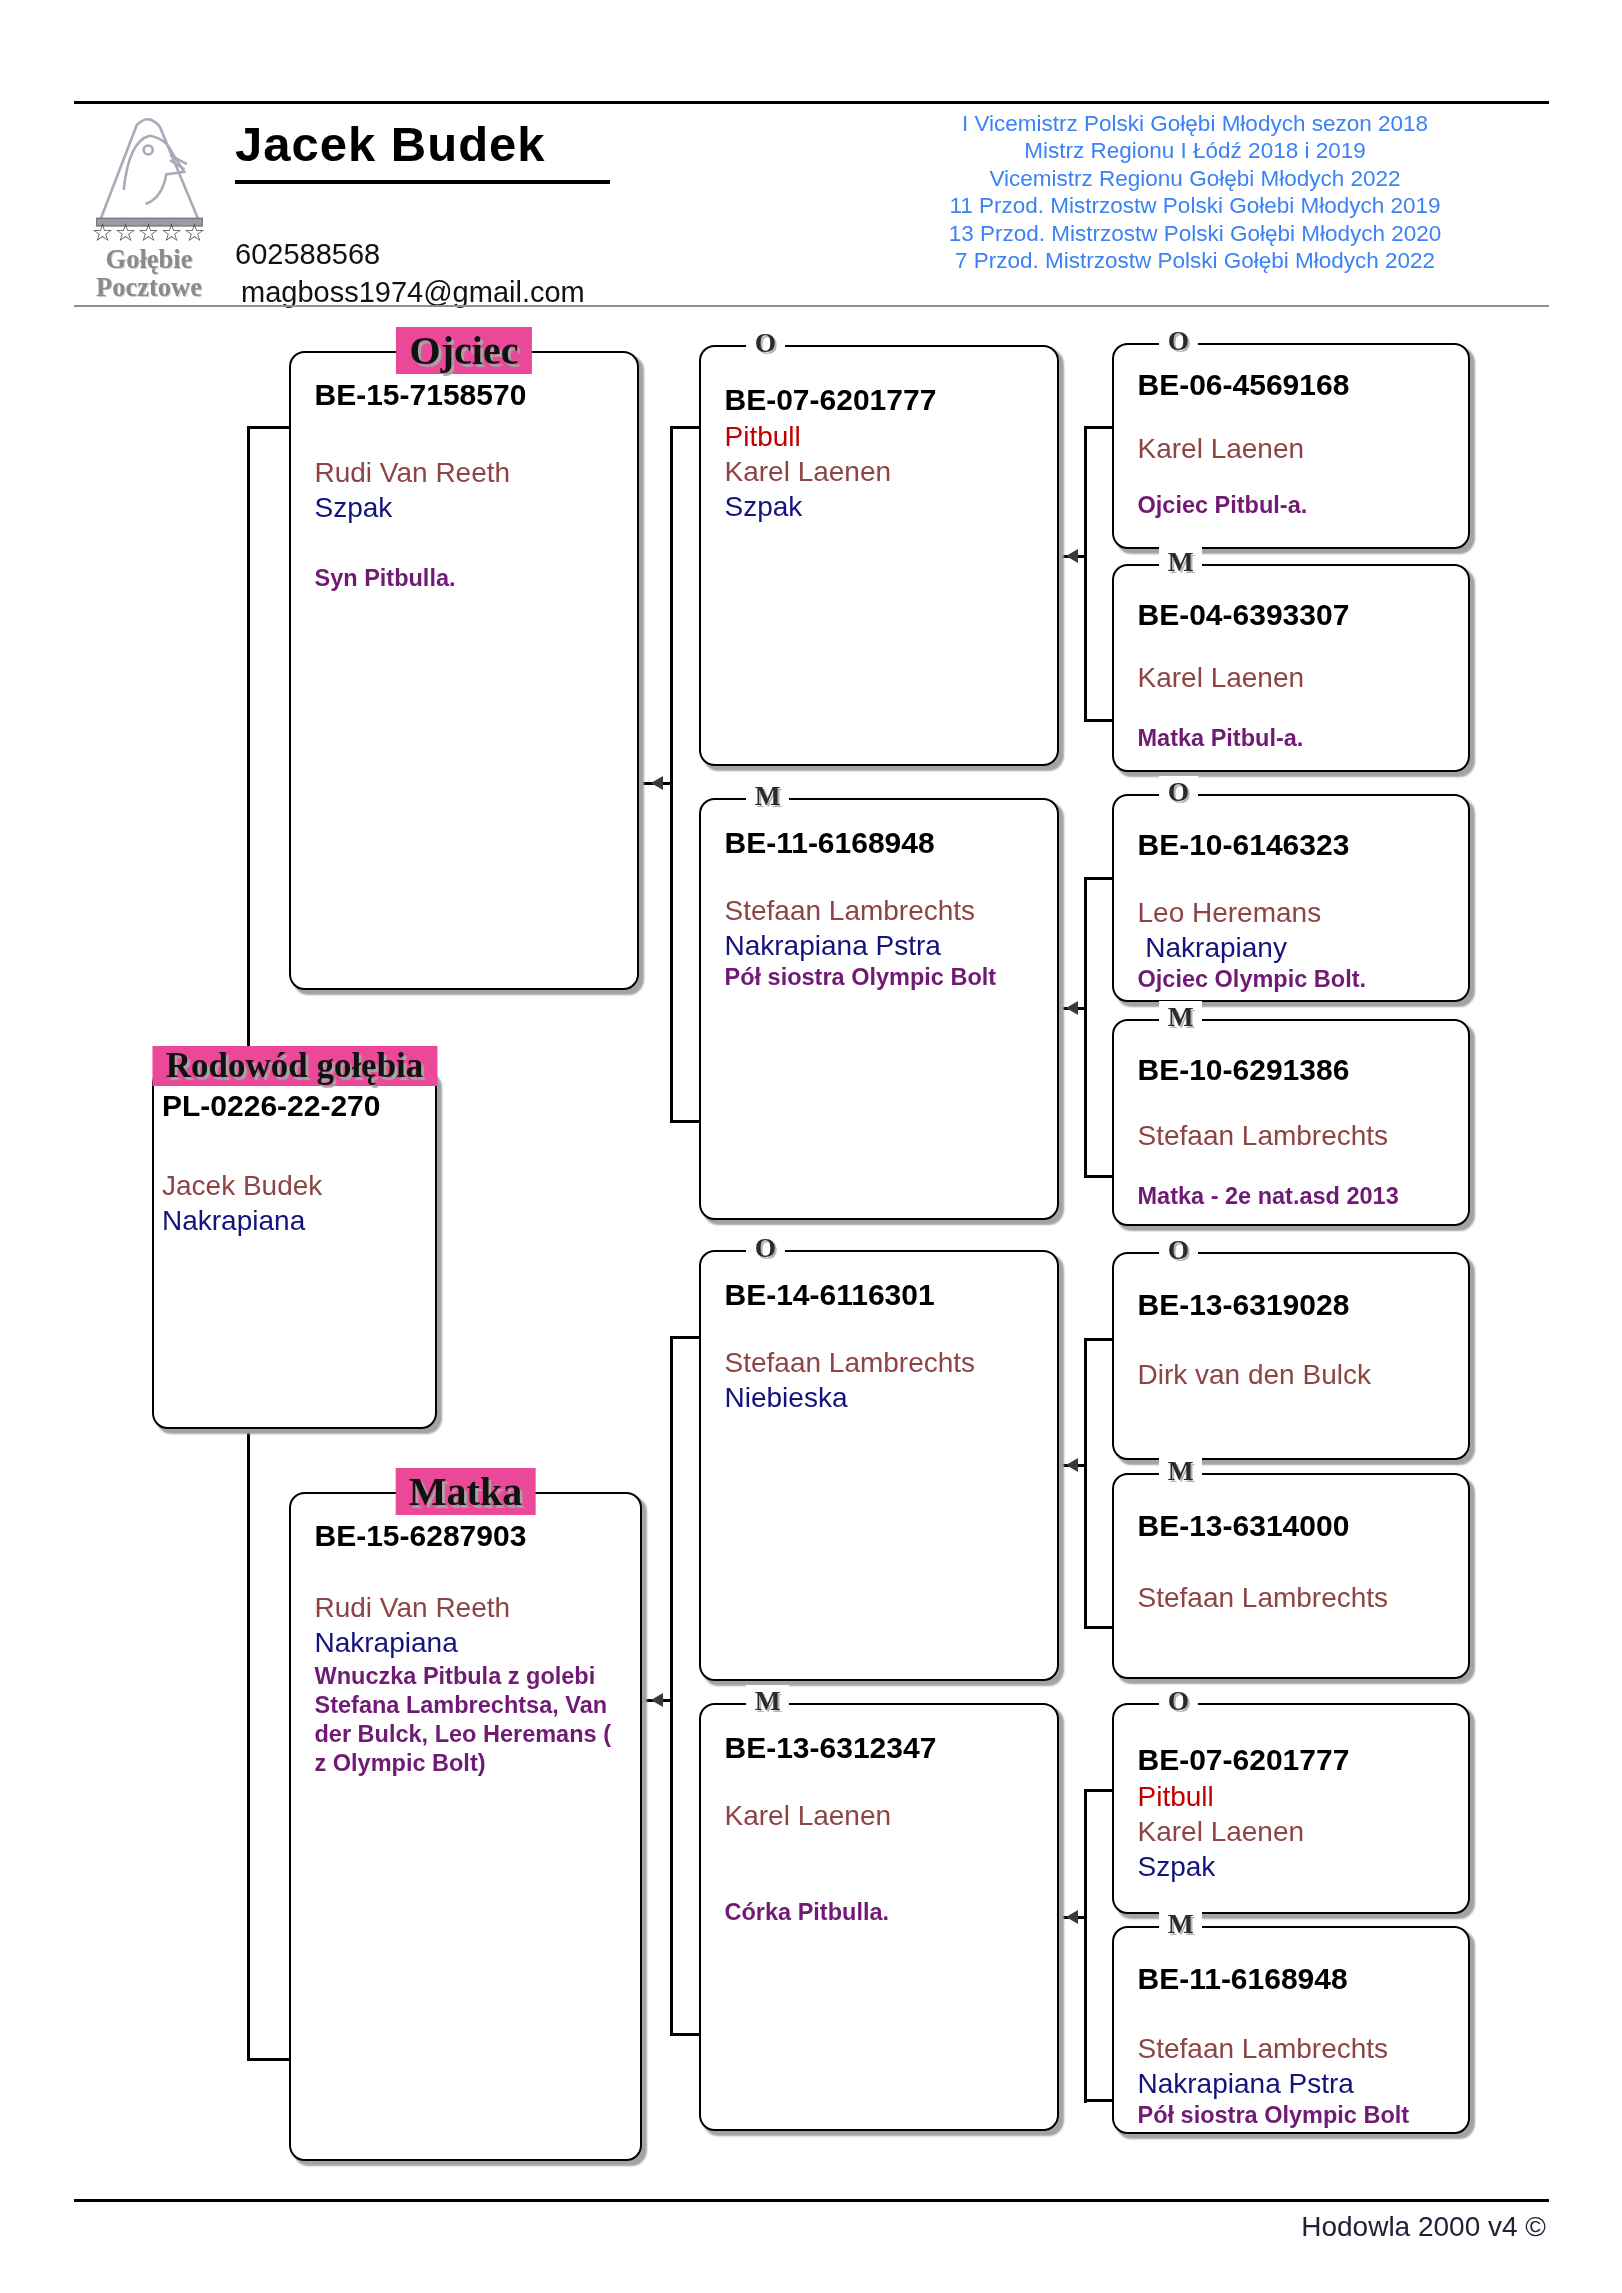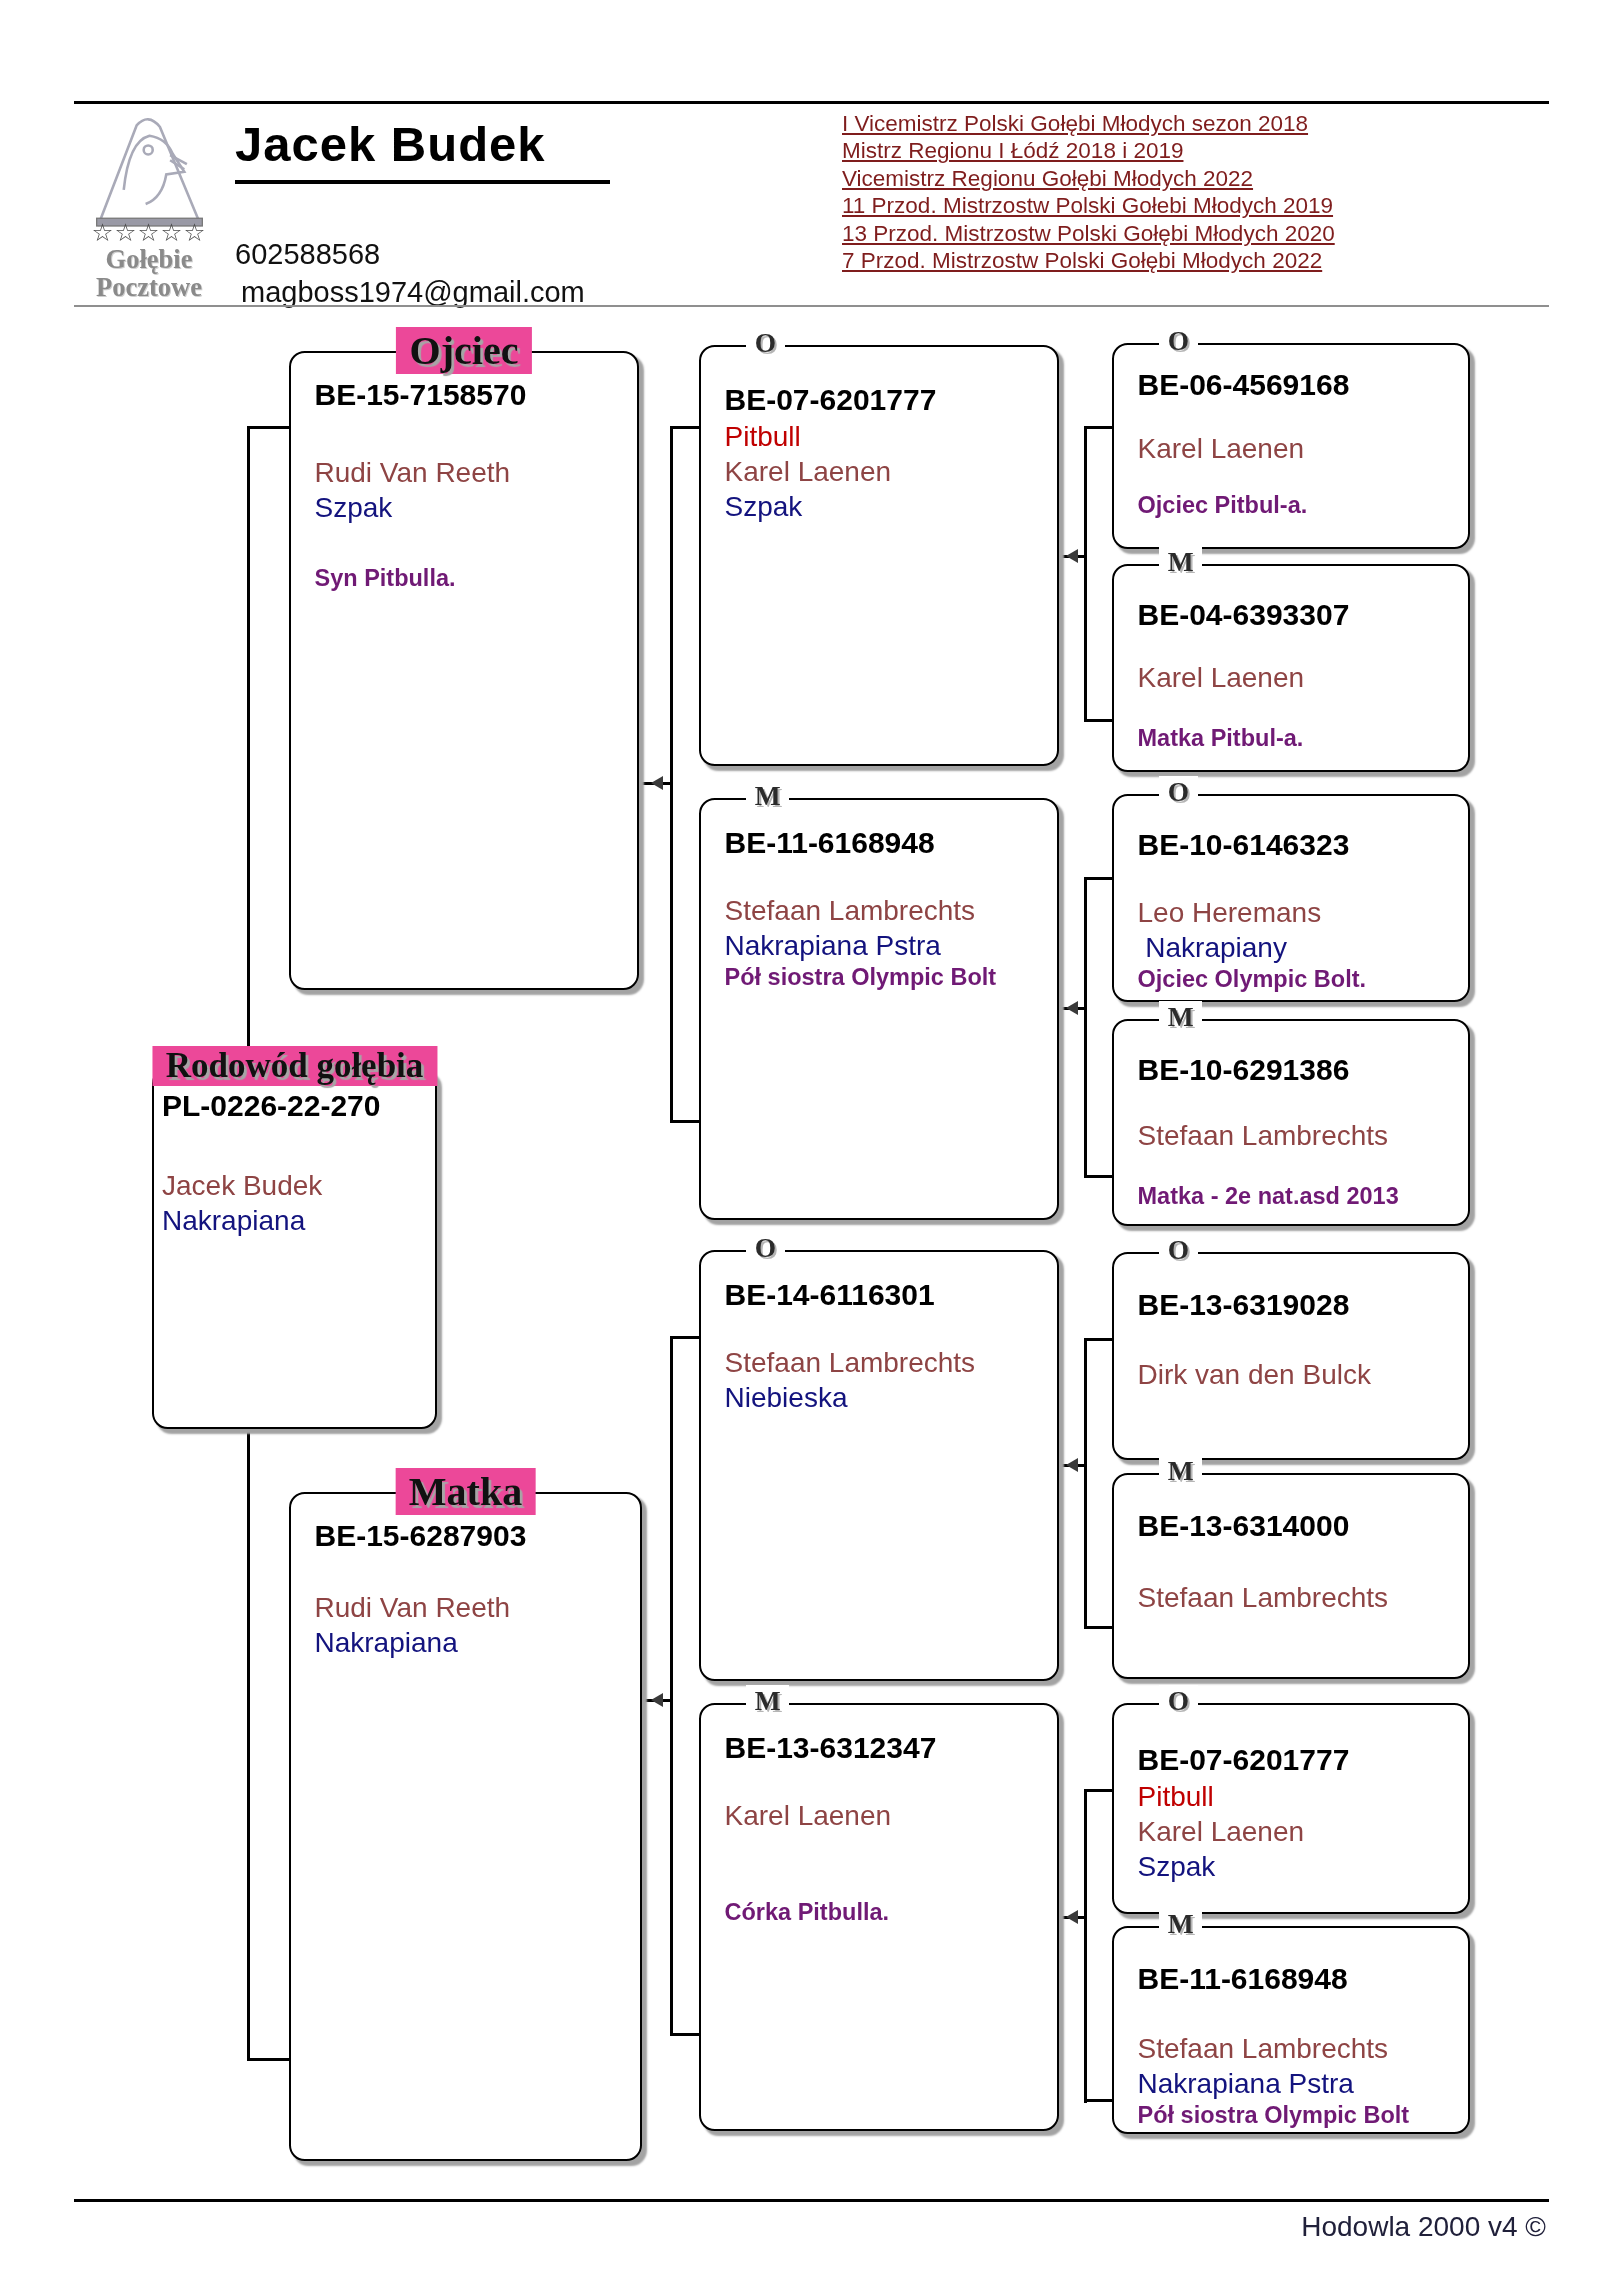--- a/index.html
+++ b/index.html
@@ -12,22 +12,22 @@
   .vline { width:2.9px; }
   .rule-gray { background:#8f8f8f; height:2px; }
 
   
   .owner-name {
     position:absolute; left:235px; top:116px; font-size:49px; font-weight:bold;
     letter-spacing:1px; color:#000; border-bottom:4.9px solid #000; padding:0 64px 7.8px 0;
   }
   .phone { position:absolute; left:235px; top:238px; font-size:29px; color:#111; }
   .email { position:absolute; left:241px; top:276px; font-size:29px; color:#111; }
-  .ach { position:absolute; right:74px; top:110px; width:706px; text-align:left;
-         font-size:22.5px; line-height:27.4px; color:#7f1d1d;text-decoration:underline; }
+  .ach { position:absolute; right:74px; top:110px; width:706px; text-align:center;
+         font-size:22.5px; line-height:27.4px; color:#3b82f6; }
   .logo { position:absolute; left:78px; top:110px; width:142px; text-align:center; }
   .logo svg { display:block; margin:0 auto; }
   .logo-stars { font-size:24.5px; color:#4a4a4a; letter-spacing:1px; line-height:23.5px; margin-top:-13.7px; }
   .logo-word { font-family:"Liberation Serif", serif; font-weight:bold; font-size:26.5px;
                color:#8a8a8a; line-height:28px; text-shadow:1px 1px 0 #cfcfcf; }
 
   
   .pbox {
     position:absolute; background:#fff; border:2.9px solid #000; border-radius:15.7px;
     box-shadow:4.9px 4.9px 2px #a3a3a3; box-sizing:border-box; padding:15.7px 17.6px 0 23.5px;
@@ -148,20 +148,21 @@
     <div class="ring">PL-0226-22-270</div>
     <div class="breeder" style="margin-top:43px;">Jacek Budek</div>
     <div class="pcolor">Nakrapiana</div>
   </div>
 
   <div class="pbox" style="left:289px; top:1492px; width:353px; height:669px;">
     <div class="box-title">Matka</div>
     <div class="ring" style="margin-top:5.9px;">BE-15-6287903</div>
     <div class="breeder" style="margin-top:35px;">Rudi Van Reeth</div>
     <div class="pcolor">Nakrapiana</div>
+    <div class="note" style="margin-top:2px;">Wnuczka Pitbula z golebi Stefana Lambrechtsa, Van der Bulck, Leo Heremans ( z Olympic Bolt)</div>
   </div>
 
   <div class="pbox" style="left:699px; top:345px; width:360px; height:421px;">
     <span class="sex-label">O</span>
     <div class="ring" style="margin-top:17.6px;">BE-07-6201777</div>
     <div class="pname">Pitbull</div>
     <div class="breeder">Karel Laenen</div>
     <div class="pcolor">Szpak</div>
   </div>
 

